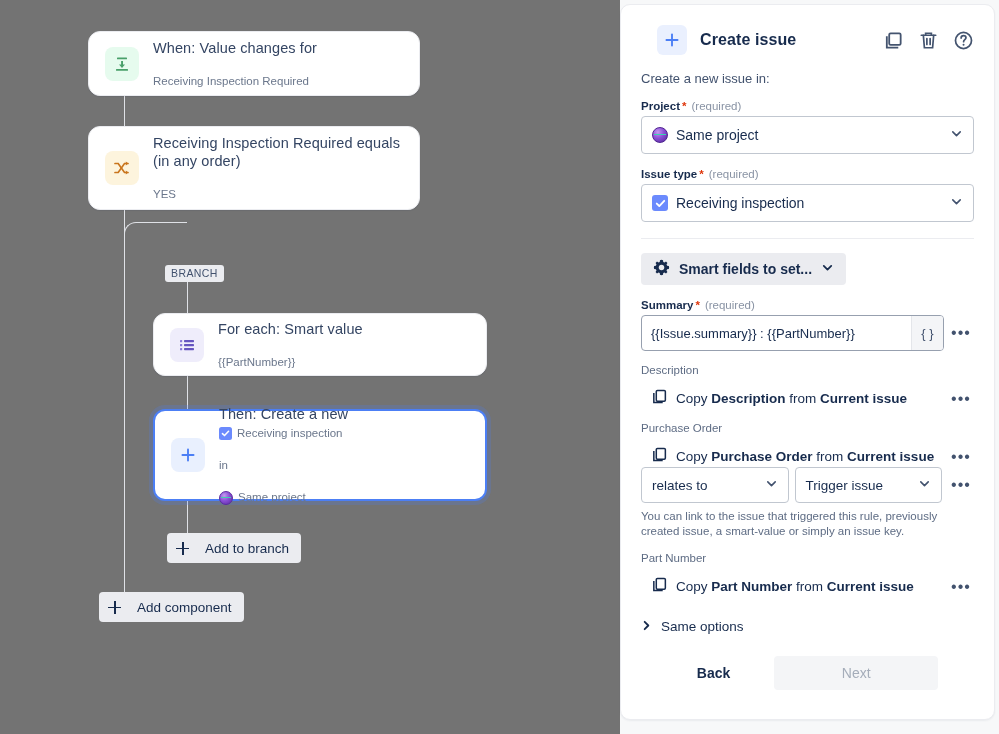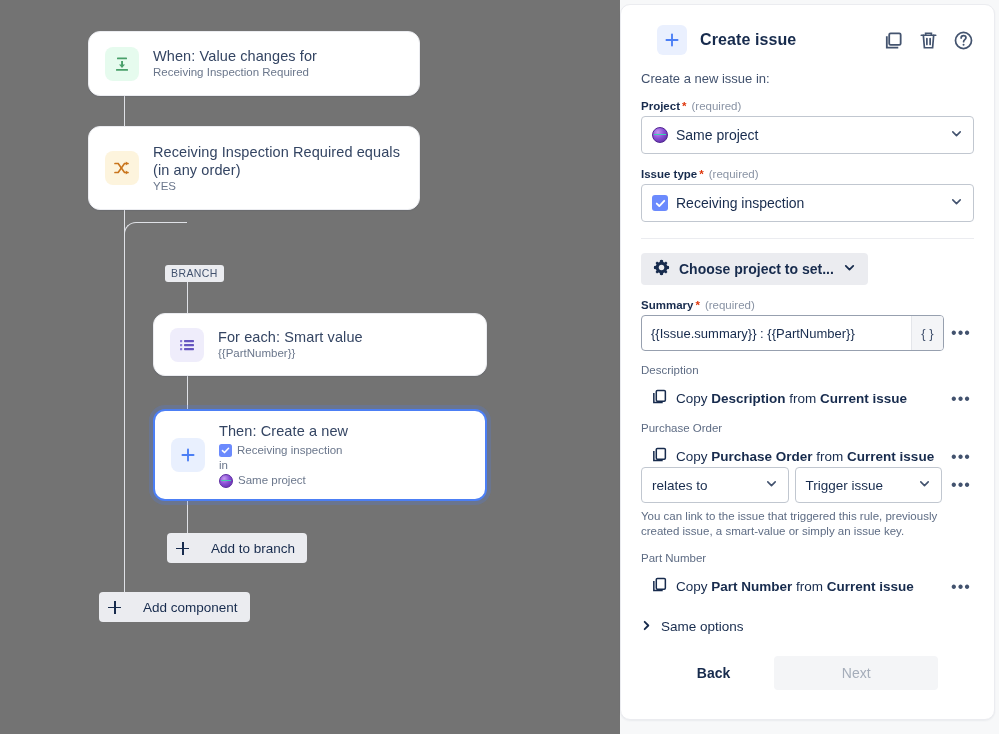--- a/index.html
+++ b/index.html
@@ -46,21 +46,21 @@
   .card-title {
     font-size: 14.5px;
     color: #344563;
     line-height: 18px;
     letter-spacing: 0.1px;
   }
   .card-sub {
     font-size: 11.5px;
     color: #6b778c;
     line-height: 15px;
-    margin-top: 0;
+    margin-top: 17px;
   }
   .card-sub-row { display: flex; align-items: center; gap: 5px; line-height: 15px; }
 
   .mini-check {
     width: 13px; height: 13px; border-radius: 2.5px;
     background: #6b8afd; display: inline-flex;
     align-items: center; justify-content: center; flex: 0 0 13px;
   }
   .mini-globe {
     width: 14px; height: 14px; border-radius: 50%;
@@ -94,21 +94,21 @@
   }
 
   .add-btn {
     position: absolute;
     background: #ebecf0;
     border: none;
     border-radius: 4px;
     height: 30px;
     display: flex; align-items: center;
     padding: 0 12px 0 9px;
-    gap: 22px;
+    gap: 16px;
     font-family: "Liberation Sans", sans-serif;
     font-size: 13.5px;
     color: #172b4d;
     cursor: pointer;
   }
   .plus-glyph {
     display: inline-block;
     width: 13px; height: 13px;
     position: relative;
   }
@@ -427,21 +427,21 @@
       <div class="divider"></div>
 
       
       <button class="choose-fields">
         <span>
           <svg width="17" height="17" viewBox="0 0 18 18" fill="#172b4d">
             <path d="M9 0.9 L10.6 1.25 L10.85 3.1 A6 6 0 0 1 12.2 3.72 L13.75 2.7 L15.3 4.25 L14.28 5.8 A6 6 0 0 1 14.9 7.15 L16.75 7.4 L17.1 9 L16.75 10.6 L14.9 10.85 A6 6 0 0 1 14.28 12.2 L15.3 13.75 L13.75 15.3 L12.2 14.28 A6 6 0 0 1 10.85 14.9 L10.6 16.75 L9 17.1 L7.4 16.75 L7.15 14.9 A6 6 0 0 1 5.8 14.28 L4.25 15.3 L2.7 13.75 L3.72 12.2 A6 6 0 0 1 3.1 10.85 L1.25 10.6 L0.9 9 L1.25 7.4 L3.1 7.15 A6 6 0 0 1 3.72 5.8 L2.7 4.25 L4.25 2.7 L5.8 3.72 A6 6 0 0 1 7.15 3.1 L7.4 1.25 Z"></path>
             <circle cx="9" cy="9" r="2.9" fill="#ebecf0"></circle>
           </svg>
         </span>
-        <span>Choose project to set...</span>
+        <span>Smart fields to set...</span>
         <span>
           <svg width="13" height="13" viewBox="0 0 14 14" fill="none" stroke="#172b4d" stroke-width="1.9" stroke-linecap="round" stroke-linejoin="round">
               <path d="M3 5.3 L7 9.3 L11 5.3"></path>
             </svg>
         </span>
       </button>
 
       
       <div class="field-label">
         <span>Summary</span>

